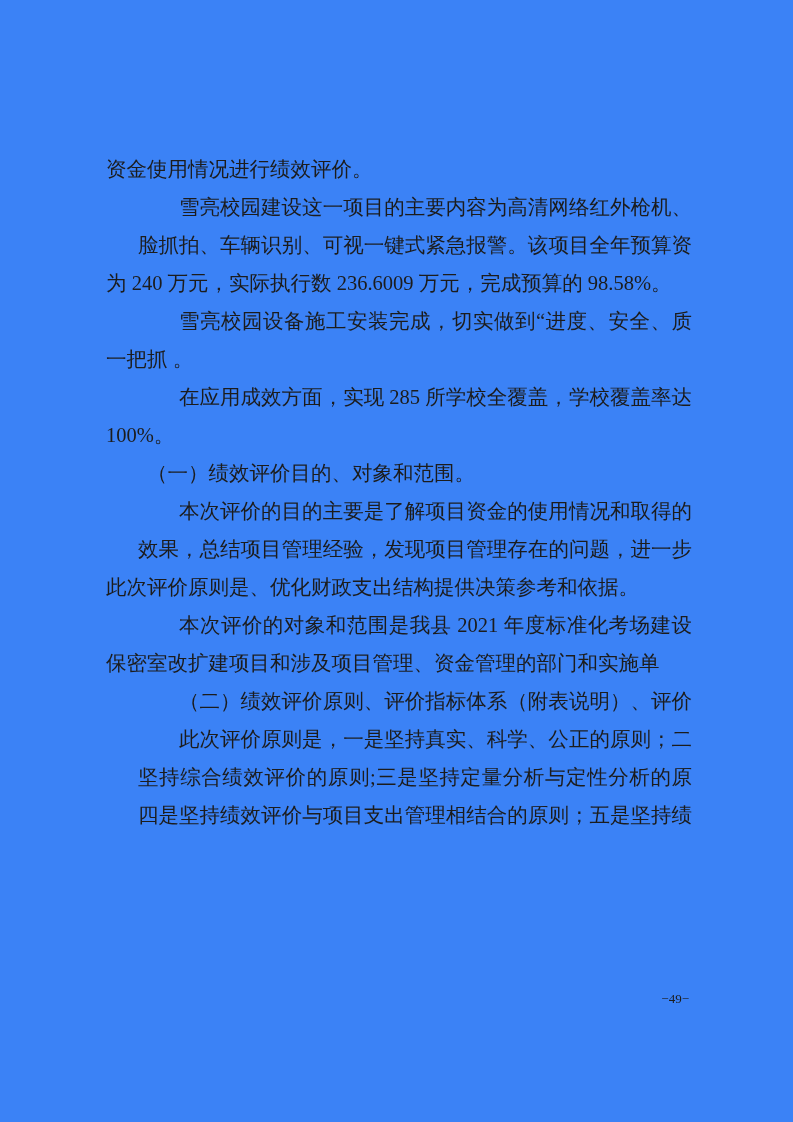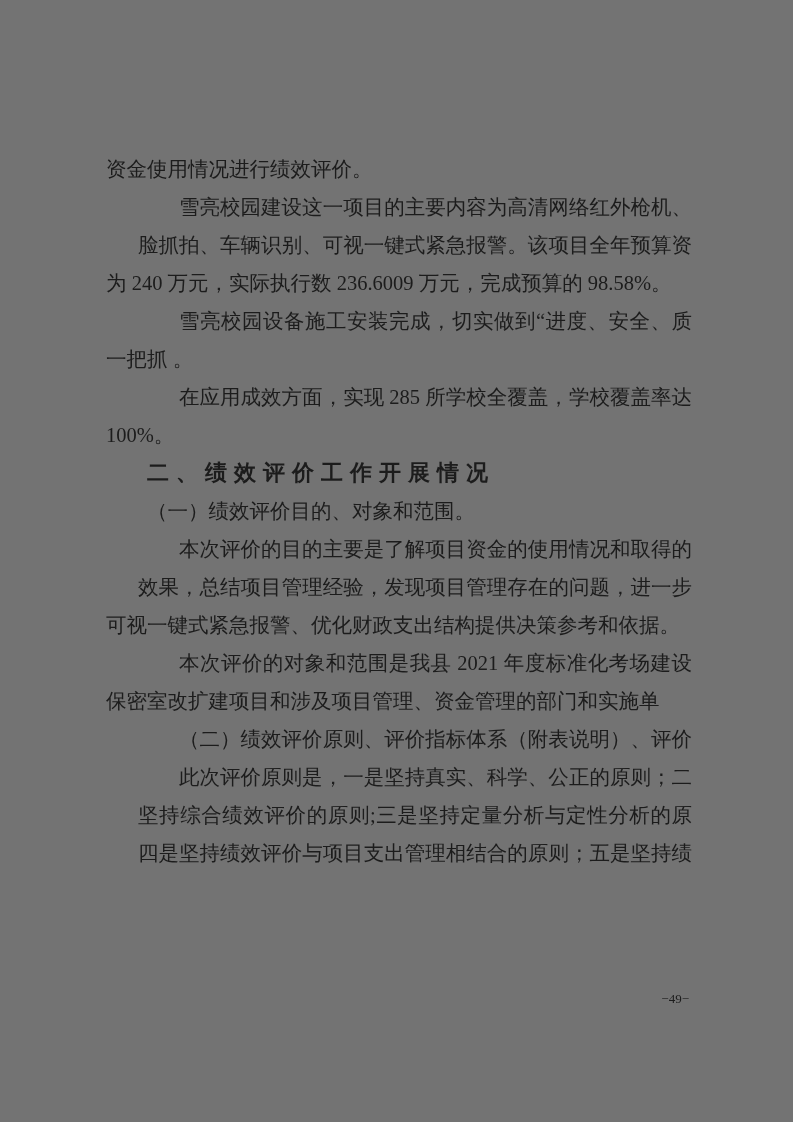--- a/index.html
+++ b/index.html
@@ -6,21 +6,21 @@
   html, body {
     margin: 0;
     padding: 0;
     background: #ffffff;
   }
   .page {
     position: relative;
     width: 793px;
     height: 1122px;
     margin: 0 auto;
-    background: #737373;
+    background: #3b82f6;
     color: #1c1c1c;
     font-family: "Liberation Serif", "DejaVu Serif", serif;
     overflow: hidden;
   }
   .content {
     position: absolute;
     left: 106px;
     top: 150px;
     width: 586px;
   }
@@ -66,25 +66,24 @@
 <div class="page">
   <div class="content">
       <div class="line body">资金使用情况进行绩效评价。</div>
       <div class="line body indent fill">雪亮校园建设这一项目的主要内容为高清网络红外枪机、人</div>
       <div class="line body fill">脸抓拍、车辆识别、可视一键式紧急报警。该项目全年预算资金</div>
       <div class="line body">为 240 万元，实际执行数 236.6009 万元，完成预算的 98.58%。</div>
       <div class="line body indent fill">雪亮校园设备施工安装完成，切实做到“进度、安全、质量”</div>
       <div class="line body">一把抓 。</div>
       <div class="line body indent fill">在应用成效方面，实现 285 所学校全覆盖，学校覆盖率达</div>
       <div class="line body">100%。</div>
-      <div class="line heading-sans indent">二、绩效评价工作开展情况</div>
       <div class="line body indent">（一）绩效评价目的、对象和范围。</div>
       <div class="line body indent fill">本次评价的目的主要是了解项目资金的使用情况和取得的</div>
       <div class="line body fill">效果，总结项目管理经验，发现项目管理存在的问题，进一步加</div>
-      <div class="line body">可视一键式紧急报警、优化财政支出结构提供决策参考和依据。</div>
+      <div class="line body">此次评价原则是、优化财政支出结构提供决策参考和依据。</div>
       <div class="line body indent fill">本次评价的对象和范围是我县 2021 年度标准化考场建设及</div>
       <div class="line body">保密室改扩建项目和涉及项目管理、资金管理的部门和实施单位。</div>
       <div class="line body indent fill">（二）绩效评价原则、评价指标体系（附表说明）、评价方</div>
       <div class="line body indent fill">此次评价原则是，一是坚持真实、科学、公正的原则；二是</div>
       <div class="line body fill">坚持综合绩效评价的原则;三是坚持定量分析与定性分析的原则;</div>
       <div class="line body fill">四是坚持绩效评价与项目支出管理相结合的原则；五是坚持绩效</div>
     </div>
   <div class="footer">−49−</div>
 </div>
 

